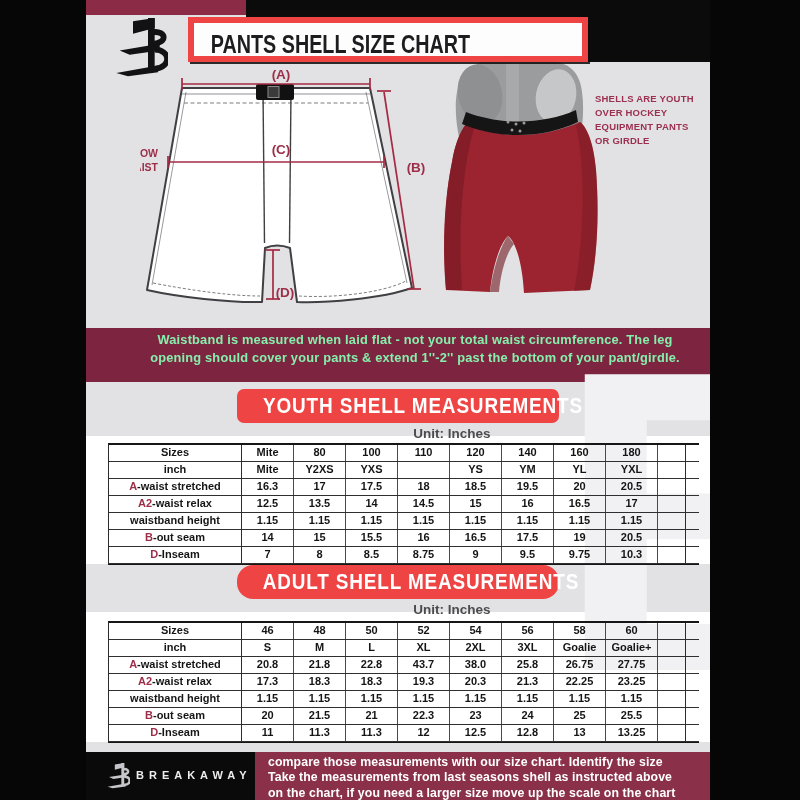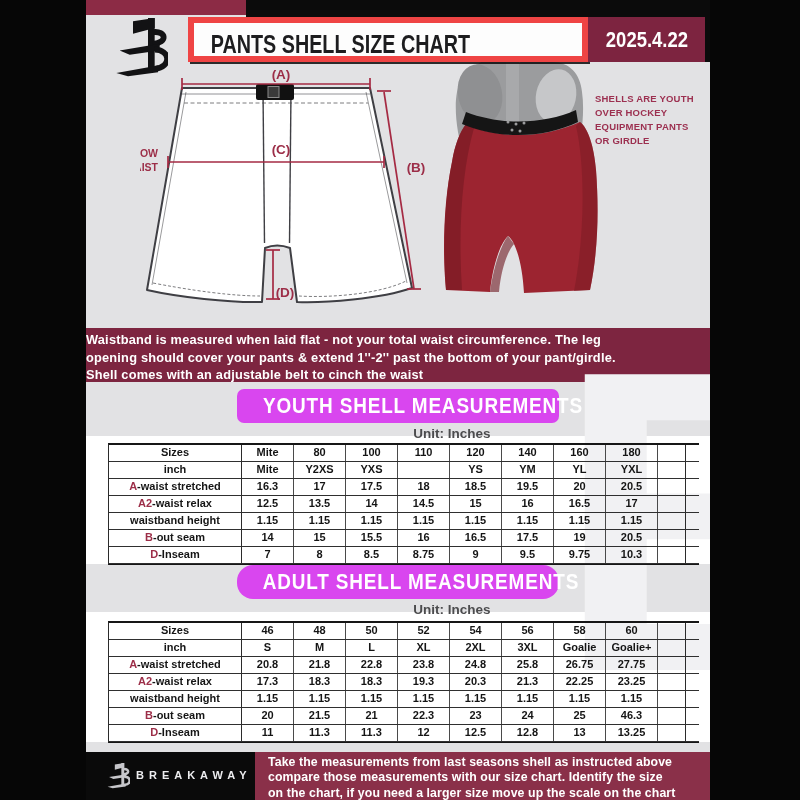--- a/index.html
+++ b/index.html
@@ -19,24 +19,24 @@
   .logo-header{position:absolute;left:22px;top:16px;z-index:3;color:#121214;}
 
   
   .diagram{position:absolute;left:54px;top:65px;z-index:2;}
   .photo{position:absolute;left:354px;top:52px;z-index:2;}
   .photo-note{position:absolute;left:509px;top:92px;width:120px;z-index:2;
               font-size:9.5px;font-weight:bold;color:#9C3050;line-height:1.48;letter-spacing:.2px;}
 
   
   .notice{position:absolute;left:0;top:328px;width:624px;height:54px;background:#7D2540;z-index:2;
-          color:#ffffff;text-align:left;font-size:12.8px;font-weight:bold;line-height:17.5px;padding-top:3px;box-sizing:border-box;letter-spacing:.2px;}
-
-  
-  .sec-head{position:absolute;left:151px;width:322px;height:34px;background:#d946ef;border-radius:7px;text-align:center;z-index:3;}
+          color:#86efac;text-align:center;font-size:12.8px;font-weight:bold;line-height:17.5px;padding-top:3px;box-sizing:border-box;letter-spacing:.2px;padding-left:34px;}
+
+  
+  .sec-head{position:absolute;left:151px;width:322px;height:34px;background:#ef4444;border-radius:7px;text-align:center;z-index:3;}
   .sec-head .t{display:inline-block;transform:scaleX(.86);font-size:22px;font-weight:bold;color:#fff;line-height:34px;letter-spacing:1px;white-space:nowrap;}
   .unit{position:absolute;left:0;width:732px;text-align:center;font-size:13.5px;font-weight:bold;color:#4c4c4e;z-index:3;}
 
   
   .band{position:absolute;left:0;width:624px;background:#fff;z-index:1;}
   .wm-clip{position:absolute;left:430px;top:368px;width:194px;height:380px;overflow:hidden;z-index:2;pointer-events:none;}
   .wm{position:absolute;left:40px;top:-62px;font-size:430px;font-weight:bold;color:#F1F1F3;line-height:1;}
 
   
   .stable{position:absolute;left:22px;width:590px;z-index:3;border-top:2.4px solid #161616;border-left:1.6px solid #2b2b2b;border-bottom:1px solid #161616;}
@@ -78,23 +78,20 @@
 
     <div class="top-strip"></div>
     <div class="top-band"></div>
     <div class="logo-header">
       <svg width="60" height="64" viewBox="0 0 72 76">
           <use href="#bk-logo"></use>
         </svg>
     </div>
     <div class="title-bar">
       <span class="t">PANTS SHELL SIZE CHART</span>
-    </div>
-    <div class="date-box">
-      <span class="t">2025.4.22</span>
     </div>
 
     <div class="diagram">
       <svg width="290" height="250" viewBox="140 65 290 250">
 
         <path d="M182,88 L370,88 L412,288 C380,299 325,303 297,302 L290,248 Q277,243 265,248 L262,302 C230,303 178,297 147,290 Z" fill="#FFFFFF" stroke="#3F3F44" stroke-width="2" stroke-linejoin="round"></path>
         <path d="M186,92 L152,285" stroke="#9a9a9c" stroke-width="1" fill="none"></path>
         <path d="M366,92 L407,283" stroke="#9a9a9c" stroke-width="1" fill="none"></path>
         <line x1="182" y1="94" x2="370" y2="94" stroke="#3F3F44" stroke-width="0.8" opacity="0.7"></line>
         <path d="M184,103 L368,103" stroke="#7d7d7f" stroke-width="1" stroke-dasharray="4 2.5" fill="none"></path>
@@ -156,21 +153,20 @@
     <div class="photo-note">
       <div>SHELLS ARE YOUTH</div>
       <div>OVER HOCKEY</div>
       <div>EQUIPMENT PANTS</div>
       <div>OR GIRDLE</div>
     </div>
 
     <div class="notice">
       <div>Waistband is measured when laid flat - not your total waist circumference. The leg</div>
       <div>opening should cover your pants &amp; extend 1''-2'' past the bottom of your pant/girdle.</div>
-      <div>Shell comes with an adjustable belt to cinch the waist</div>
     </div>
 
     <div class="band" style="top:436px;height:128px;"></div>
     <div class="band" style="top:612px;height:130px;"></div>
     <div class="wm-clip">
       <div class="wm">B</div>
     </div>
 
     <div class="sec-head" style="top:389px;">
       <span class="t">YOUTH SHELL MEASUREMENTS</span>
@@ -299,22 +295,22 @@
           <div class="tcell val">Goalie</div>
           <div class="tcell val">Goalie+</div>
           <div class="tcell empty"></div>
           <div class="tcell stub"></div>
         </div>
         <div class="trow">
           <div class="tcell lbl"><span class="accent">A</span>-waist stretched</div>
           <div class="tcell val">20.8</div>
           <div class="tcell val">21.8</div>
           <div class="tcell val">22.8</div>
-          <div class="tcell val">23.8</div>
-          <div class="tcell val">24.8</div>
+          <div class="tcell val">43.7</div>
+          <div class="tcell val">38.0</div>
           <div class="tcell val">25.8</div>
           <div class="tcell val">26.75</div>
           <div class="tcell val">27.75</div>
           <div class="tcell empty"></div>
           <div class="tcell stub"></div>
         </div>
         <div class="trow">
           <div class="tcell lbl"><span class="accent">A2</span>-waist relax</div>
           <div class="tcell val">17.3</div>
           <div class="tcell val">18.3</div>
@@ -342,21 +338,21 @@
         </div>
         <div class="trow">
           <div class="tcell lbl"><span class="accent">B</span>-out seam</div>
           <div class="tcell val">20</div>
           <div class="tcell val">21.5</div>
           <div class="tcell val">21</div>
           <div class="tcell val">22.3</div>
           <div class="tcell val">23</div>
           <div class="tcell val">24</div>
           <div class="tcell val">25</div>
-          <div class="tcell val">46.3</div>
+          <div class="tcell val">25.5</div>
           <div class="tcell empty"></div>
           <div class="tcell stub"></div>
         </div>
         <div class="trow">
           <div class="tcell lbl"><span class="accent">D</span>-Inseam</div>
           <div class="tcell val">11</div>
           <div class="tcell val">11.3</div>
           <div class="tcell val">11.3</div>
           <div class="tcell val">12</div>
           <div class="tcell val">12.5</div>
@@ -371,20 +367,20 @@
     <div class="footer">
       <div class="footer-black">
         <div class="logo-footer">
           <svg width="26" height="28" viewBox="0 0 72 76">
               <use href="#bk-logo"></use>
             </svg>
         </div>
         <div class="footer-brand">BREAKAWAY</div>
       </div>
       <div class="footer-maroon">
+        <div>compare those measurements  with our size chart. Identify the size</div>
         <div>Take the measurements from last seasons shell as instructed above</div>
-        <div>compare those measurements  with our size chart. Identify the size</div>
         <div>on the chart, if you need a larger size move up the scale on the chart</div>
       </div>
     </div>
 
   </div>
 </div>
 
 </body></html>

